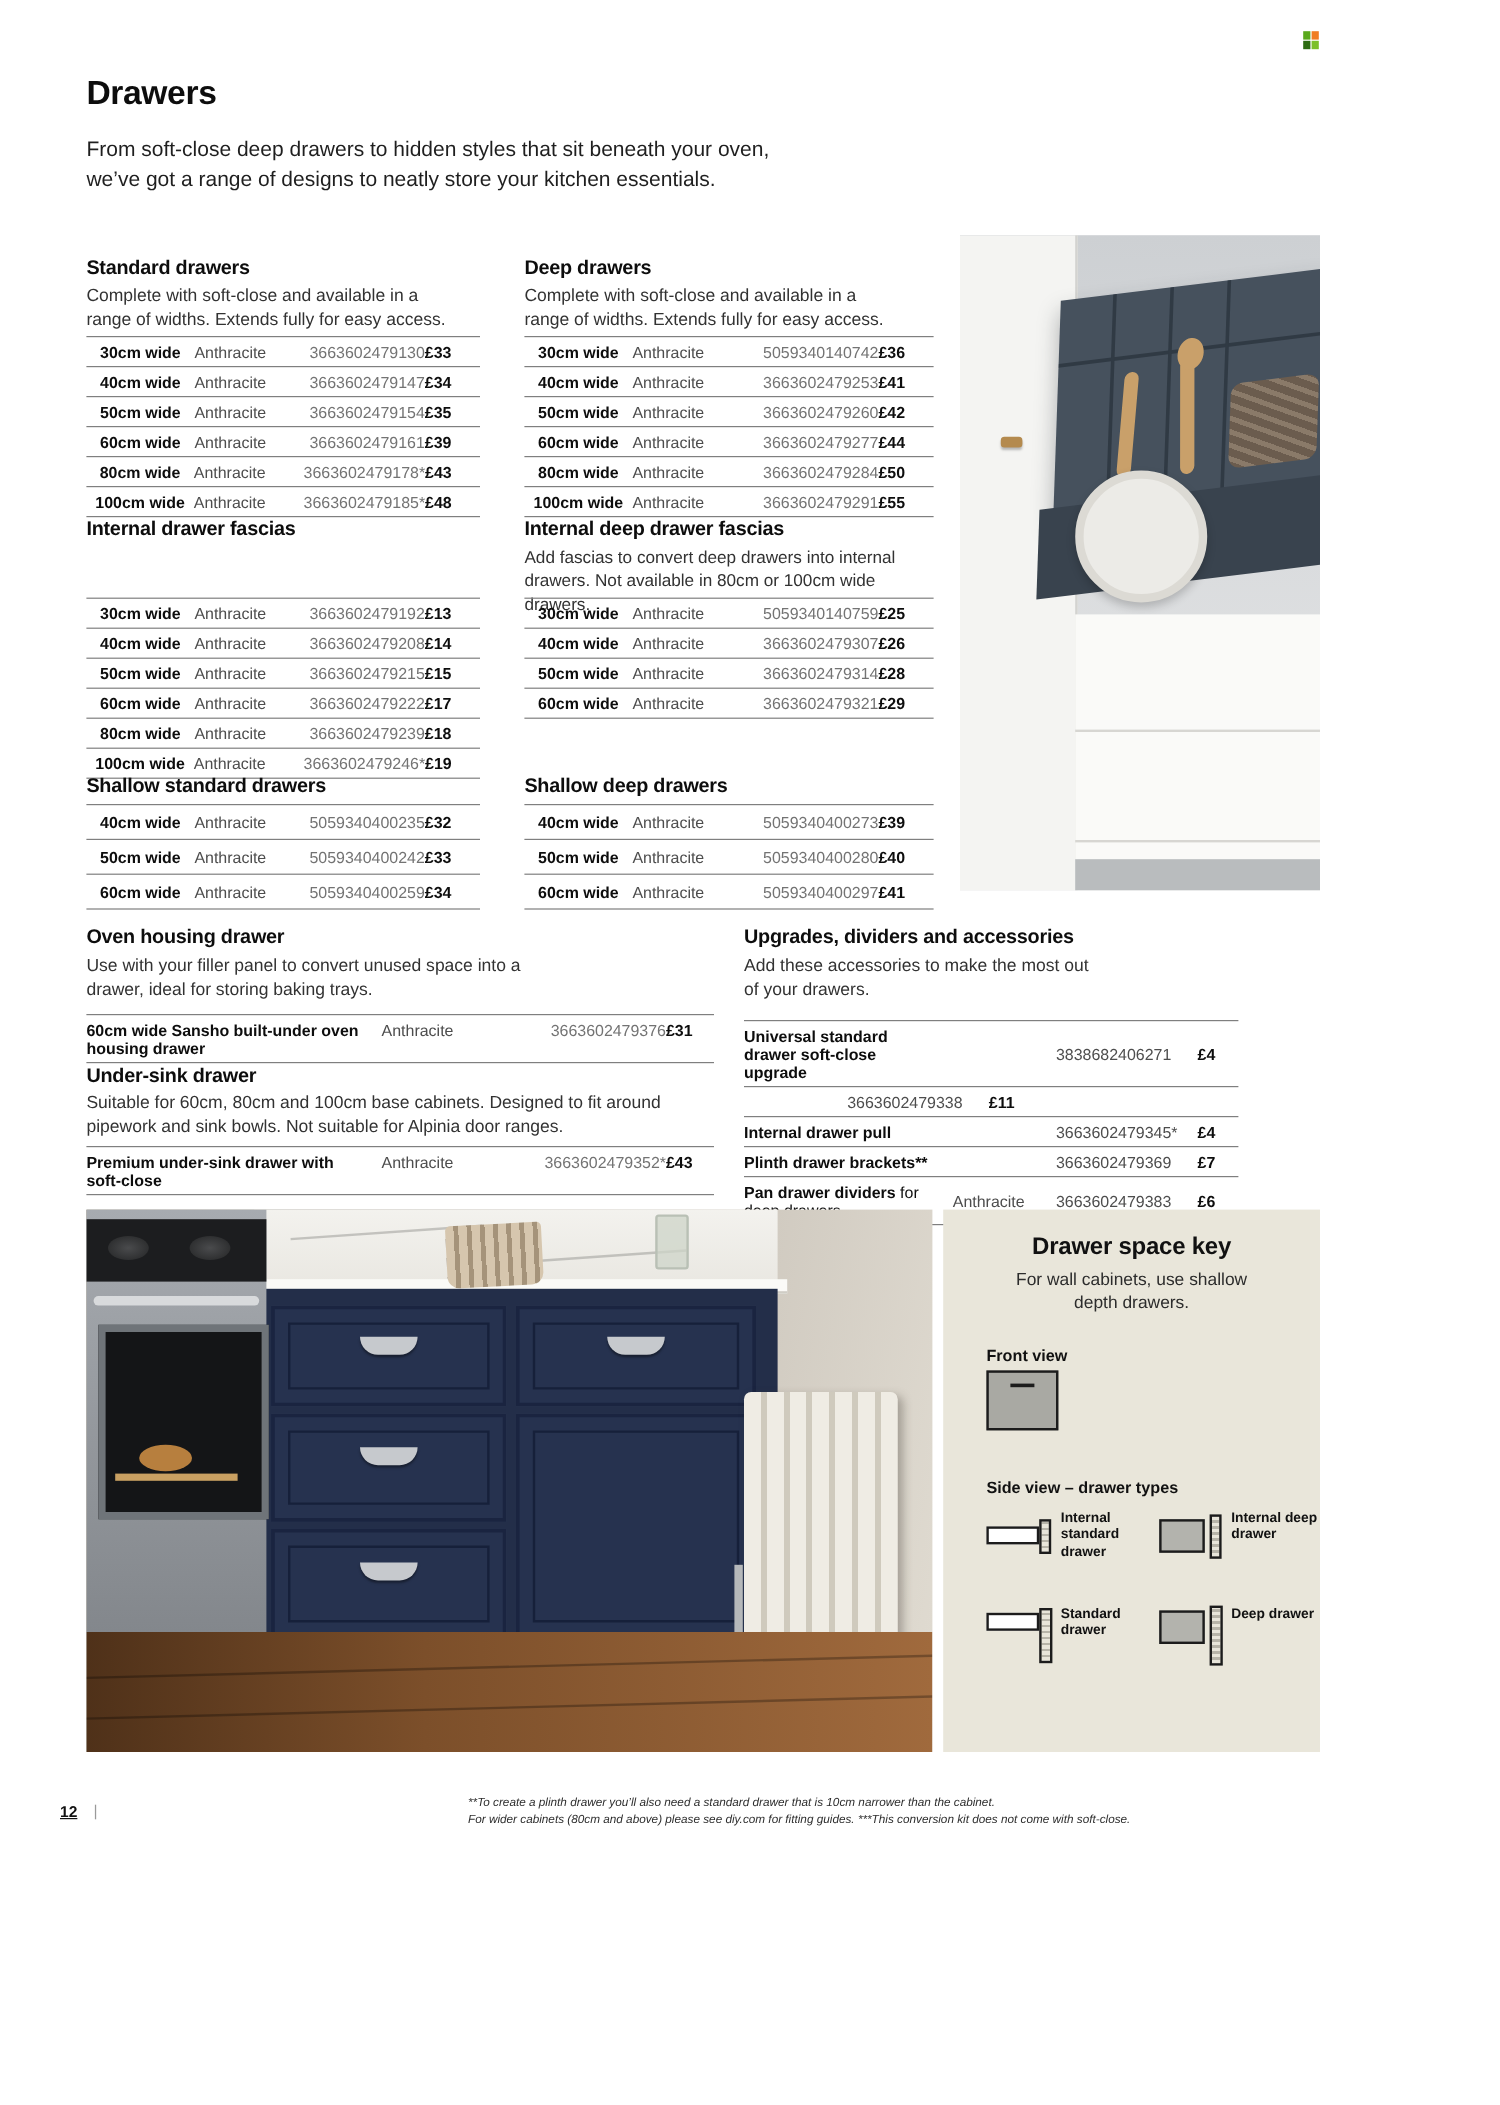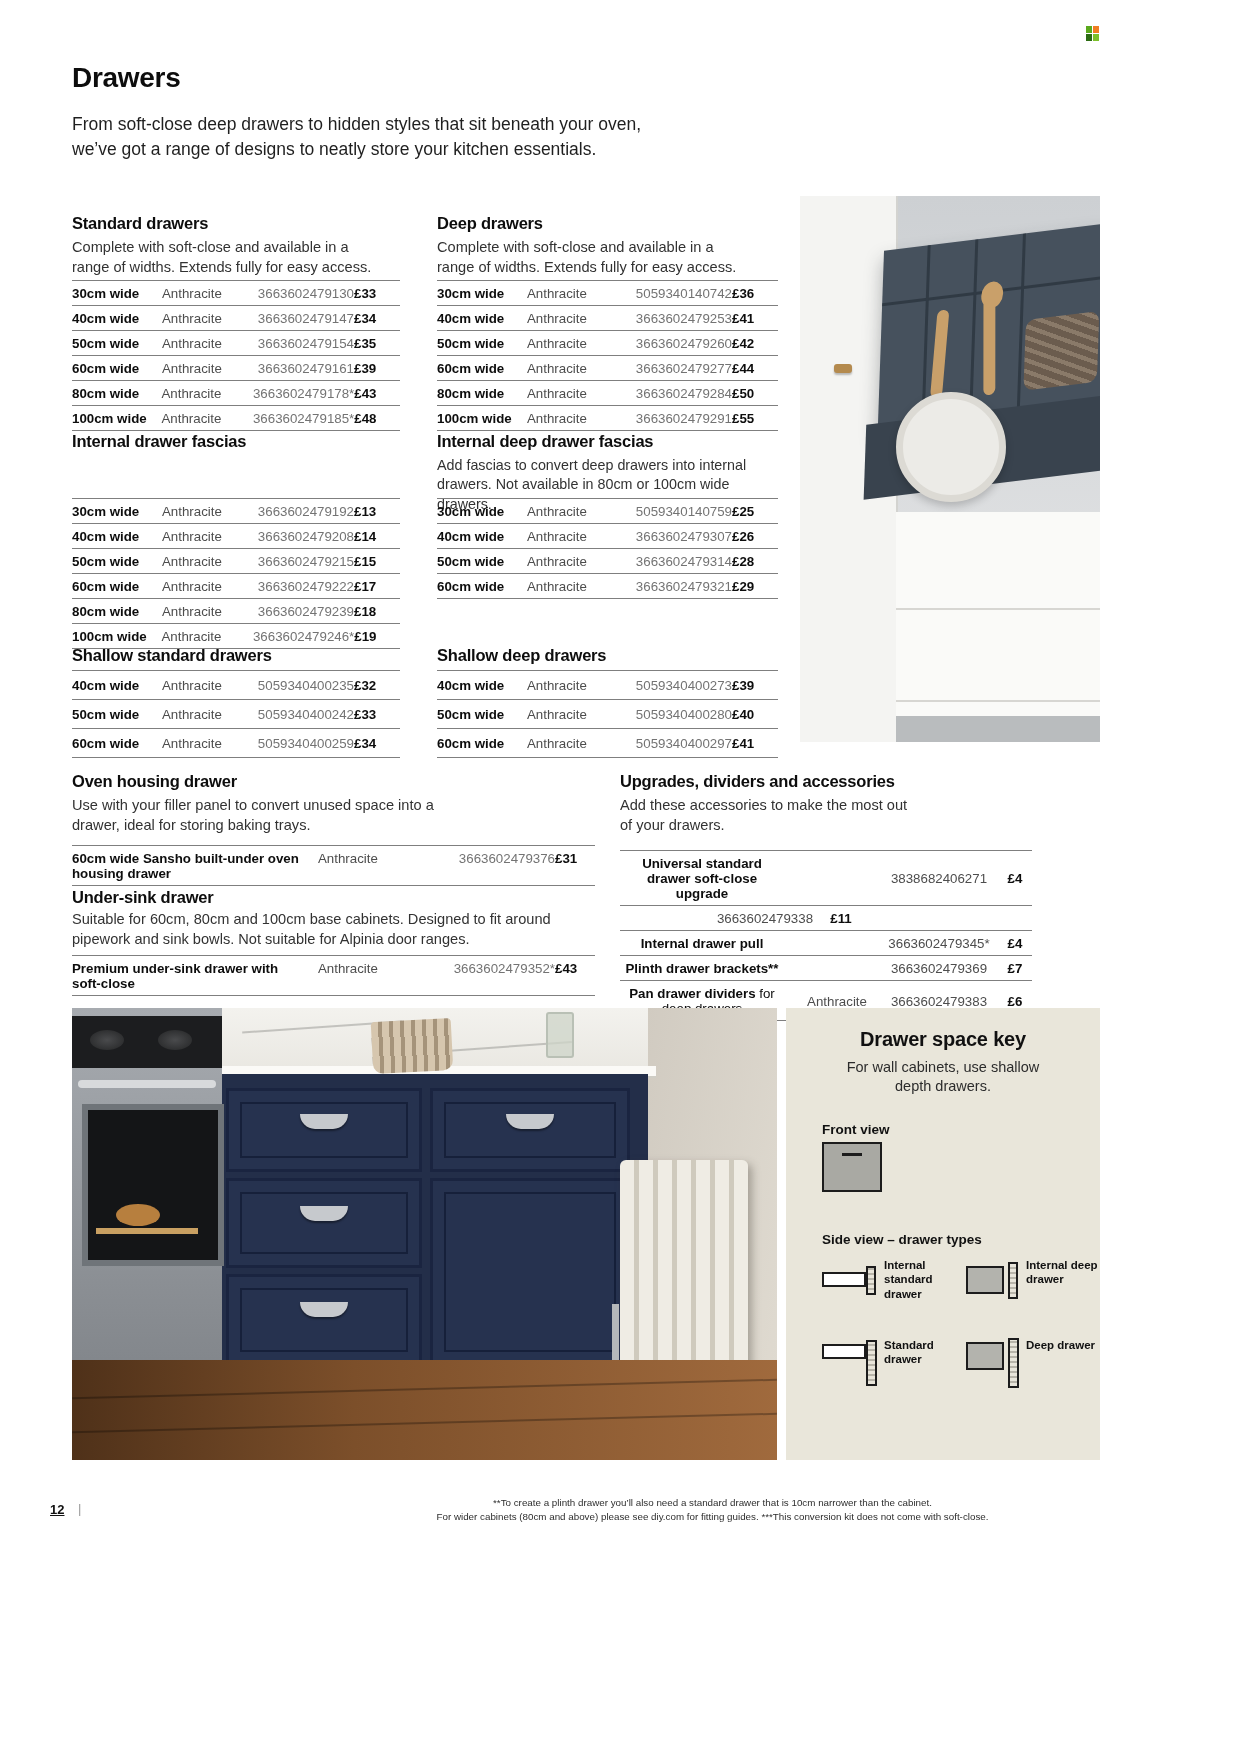--- a/index.html
+++ b/index.html
@@ -9,21 +9,21 @@
 
   .title{font-size:28px;font-weight:700;letter-spacing:-0.3px;color:#0d0d0d;}
   .intro{font-size:17.5px;line-height:1.42;color:#1f1f1f;}
   .h2{font-size:16.5px;font-weight:700;color:#0d0d0d;letter-spacing:-0.2px;}
   .desc{font-size:14.6px;line-height:1.36;color:#323232;}
 
   
   .ptable{border-top:1px solid #7f7f7f;font-size:13.3px;}
   .ptable .trow{display:flex;align-items:baseline;padding:5px 0 4px;border-bottom:1px solid #7f7f7f;}
   .ptable.tall .trow{padding:7px 0 6px;}
-  .col-size{width:90px;font-weight:700;color:#0d0d0d;}
+  .col-size{width:90px;font-weight:700;color:#0d0d0d;text-align:center;}
   .col-finish{width:92px;color:#4d4d4d;}
   .col-code{flex:1;color:#737373;text-align:right;}
   .col-price{width:46px;font-weight:700;color:#0d0d0d;}
   .wide .col-name{flex:1;font-weight:700;color:#0d0d0d;padding-right:10px;}
   .wide .col-finish{width:86px;}
   .wide .col-code{flex:0 0 124px;margin-left:27px;}
   .wide .col-price{width:40px;}
 
   
   .atable{border-top:1px solid #7f7f7f;font-size:13.3px;}
@@ -49,21 +49,21 @@
   .kitem{position:absolute;display:flex;align-items:flex-start;}
   .kdiag{position:relative;width:56px;height:56px;flex:0 0 56px;}
   .dbox{position:absolute;border:2px solid #1c1c1c;background:#fff;}
   .dbox.gray{background:#b3b3ad;}
   .dfascia{position:absolute;border:2px solid #1c1c1c;background:repeating-linear-gradient(0deg,#e8e5da 0 3px,#b7b4a9 3px 5px);}
   .klabel{font-size:11.5px;line-height:1.25;color:#111;font-weight:700;padding-left:6px;width:72px;}
 
   
   .pageno{font-size:13px;font-weight:700;color:#111;text-decoration:underline;}
   .pagebar{font-size:13px;color:#9a9a9a;}
-  .notes{font-size:9.8px;line-height:1.4;color:#2e2e2e;text-align:center;}
+  .notes{font-size:9.8px;line-height:1.4;color:#2e2e2e;font-style:italic;}
 
   
   .photo1{overflow:hidden;background:linear-gradient(180deg,#cdd0d3 0%,#d9dbdd 45%,#e6e7e8 100%);}
   .ph1-cab{position:absolute;left:0;top:0;width:96px;height:546px;background:#f4f4f2;border-right:2px solid #d3d3d0;}
   .ph1-knob{position:absolute;left:34px;top:168px;width:18px;height:9px;background:#b48a4e;border-radius:3px;box-shadow:0 2px 2px rgba(0,0,0,.25);}
   .ph1-drawer{position:absolute;left:80px;top:42px;width:226px;height:180px;background:#46515d;transform:rotate(-7deg) skewX(-9deg);overflow:hidden;box-shadow:0 10px 18px rgba(40,45,52,.35);}
   .ph1-div{position:absolute;top:0;bottom:0;width:3px;background:#303a44;}
   .ph1-hdiv{position:absolute;left:0;right:0;height:3px;background:#303a44;}
   .ph1-ut{position:absolute;background:#c9a06a;border-radius:6px;}
   .ph1-towel{position:absolute;right:6px;top:86px;width:74px;height:70px;background:repeating-linear-gradient(25deg,#6b5c4e 0 6px,#8a7a69 6px 10px);border-radius:10px;}
@@ -321,21 +321,21 @@
       <div class="trow">
         <span class="col-name">Premium under-sink drawer with soft-close</span>
         <span class="col-finish">Anthracite</span>
         <span class="col-code">3663602479352*</span>
         <span class="col-price">£43</span>
       </div>
     </div>
 
   <div class="abs h2" style="left:620px;top:772px;">Upgrades, dividers and accessories</div>
   <div class="abs desc" style="left:620px;top:796px;width:300px;">Add these accessories to make the most out of your drawers.</div>
-  <div class="abs atable" style="left:620px;top:850px;width:412px;text-align:center;">
+  <div class="abs atable" style="left:620px;top:850px;width:412px;">
     <div class="arow">
       <div class="aname"><span class="b">Universal standard drawer soft-close upgrade</span></div>
       <span class="afinish"></span>
       <span class="acode">3838682406271</span>
       <span class="aprice">£4</span>
     </div>
     <div class="arow">
       <span class="afinish"></span>
       <span class="acode">3663602479338</span>
       <span class="aprice">£11</span>

